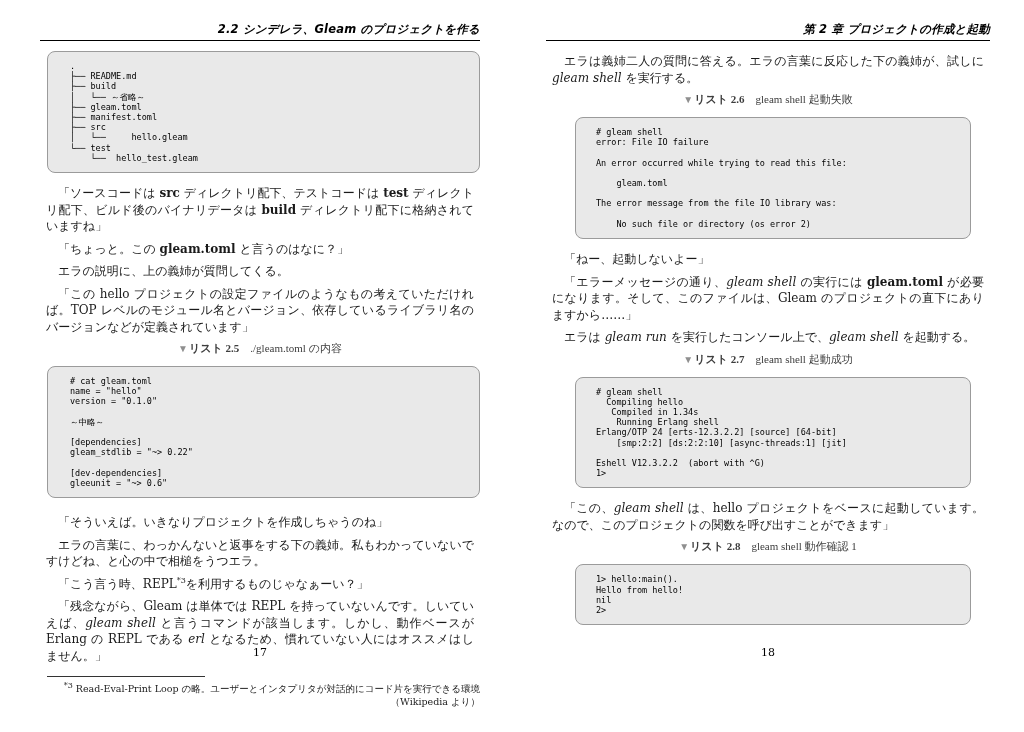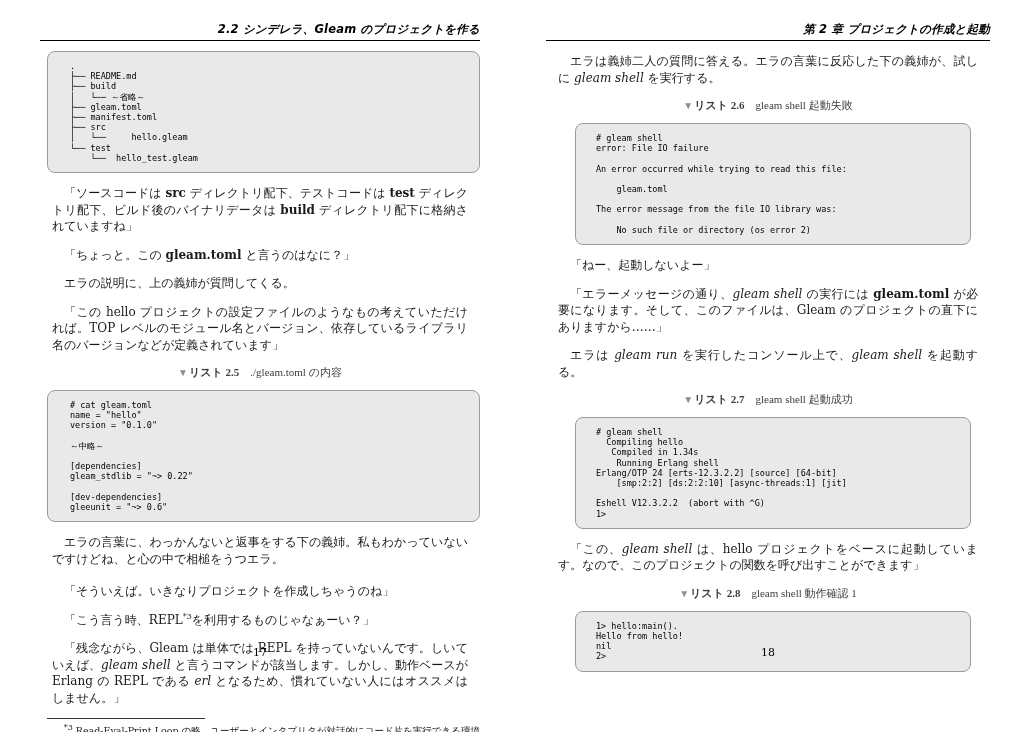--- a/index.html
+++ b/index.html
@@ -14,21 +14,21 @@
                font-weight:bold;font-size:11.5px;letter-spacing:0.2px;color:#000;font-style:italic;}
   .header-right{text-align:right;}
   .header-left{text-align:right;}
 
   .codeblock{background:#e9e9e9;border:1px solid #9b9b9b;border-radius:8px;
              padding:9px 10px 9px 22px;margin:10px 0 12px 7px;}
   .page-right .codeblock{margin-left:29px;margin-right:19px;padding-left:20px;}
   .codeblock pre{margin:0;font-family:"DejaVu Sans Mono","Liberation Mono",monospace;
                  font-size:8.5px;line-height:10.2px;color:#000;}
 
-  .body-para{margin:12px;font-size:12px;line-height:16.5px;text-align:justify;
+  .body-para{margin:6px;font-size:12px;line-height:16.5px;text-align:justify;
              text-indent:1em;}
   .para-top{margin-top:12px;}
   .gap-top{margin-top:16px;}
 
   .seg-b{font-weight:bold;}
   .seg-i{font-style:italic;}
   sup.seg-sup{font-size:8px;line-height:0;}
 
   .listing-caption{margin-bottom:0;
                    font-family:Liberation Serif, serif;
@@ -81,22 +81,22 @@
 
 ～中略～
 
 [dependencies]
 gleam_stdlib = "~&gt; 0.22"
 
 [dev-dependencies]
 gleeunit = "~&gt; 0.6"</pre>
     </div>
 
+    <p class="body-para gap-top"><span class="seg-n">「そういえば。いきなりプロジェクトを作成しちゃうのね」</span></p>
     <p class="body-para"><span class="seg-n">エラの言葉に、わっかんないと返事をする下の義姉。私もわかっていないですけどね、と心の中で相槌をうつエラ。</span></p>
-    <p class="body-para gap-top"><span class="seg-n">「そういえば。いきなりプロジェクトを作成しちゃうのね」</span></p>
     <p class="body-para"><span class="seg-n">「こう言う時、REPL</span><sup class="seg-sup">*3</sup><span class="seg-n">を利用するものじゃなぁーい？」</span></p>
     <p class="body-para"><span class="seg-n">「残念ながら、Gleam は単体では REPL を持っていないんです。しいていえば、</span><span class="seg-i">gleam shell</span><span class="seg-n"> と言うコマンドが該当します。しかし、動作ベースが Erlang の REPL である </span><span class="seg-i">erl</span><span class="seg-n"> となるため、慣れていない人にはオススメはしません。」</span></p>
 
     <div class="footnote-rule"></div>
     <div class="footnote"><sup class="seg-sup">*3</sup><span class="seg-n"> Read-Eval-Print Loop の略。ユーザーとインタプリタが対話的にコード片を実行できる環境（Wikipedia より）</span></div>
 
     <div class="pagenum">17</div>
   </div>
 
   <div class="page page-right">

